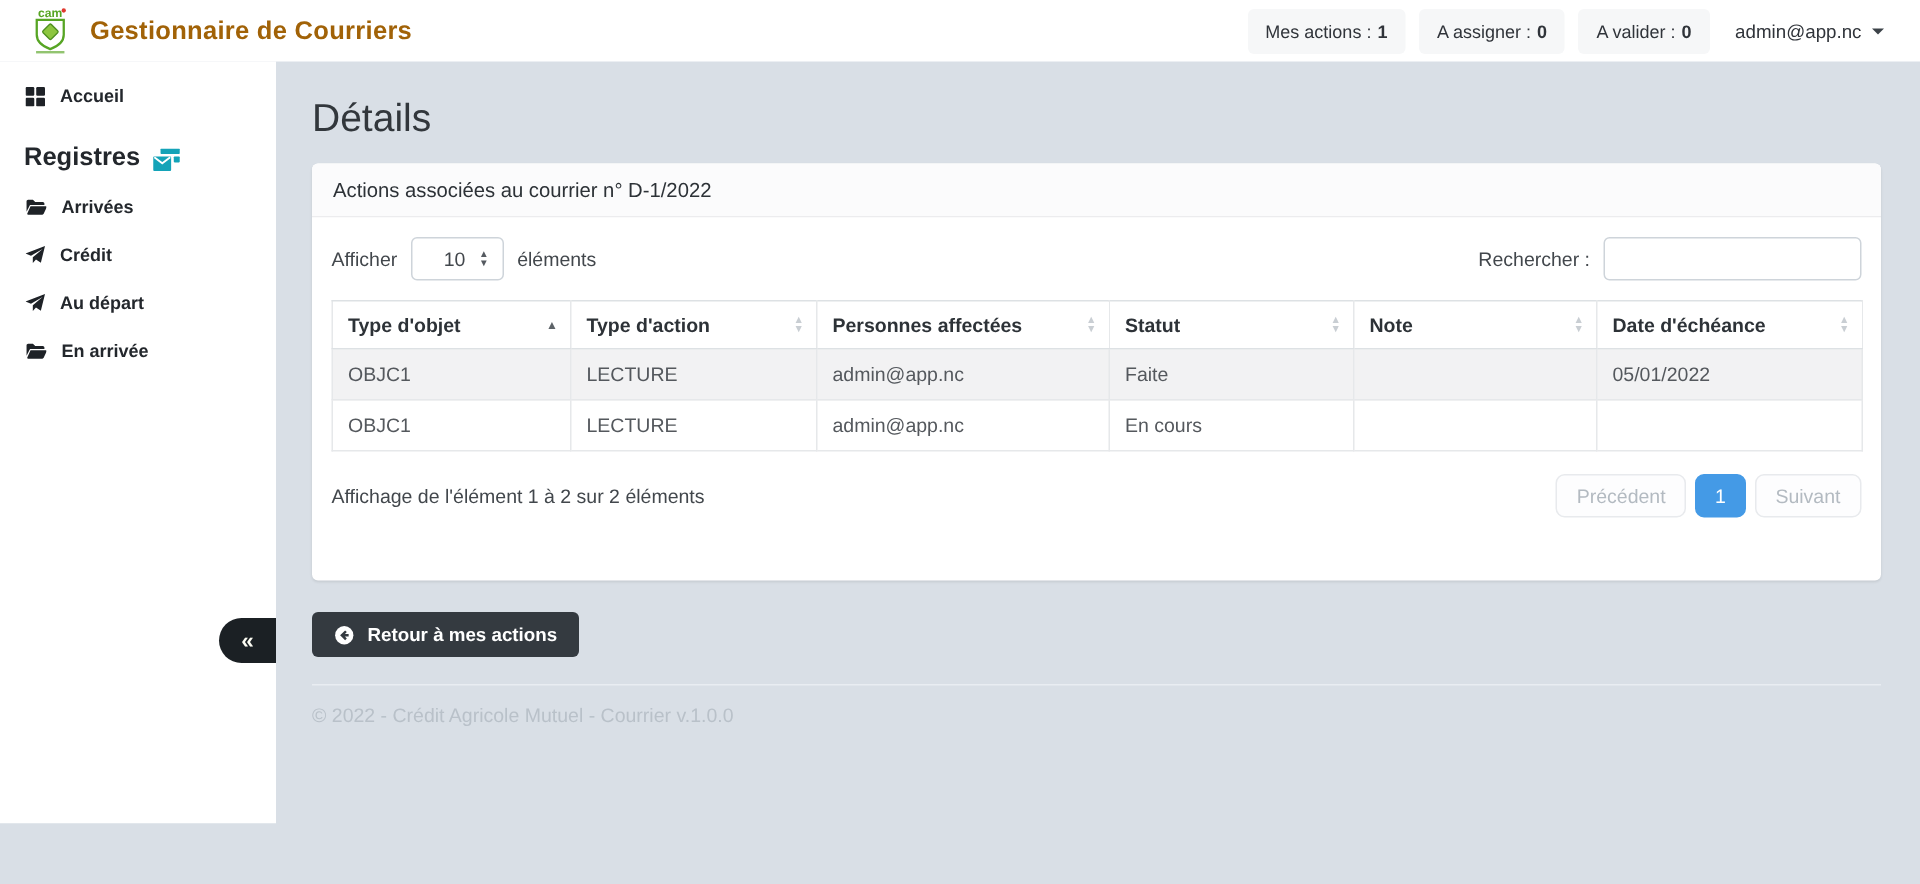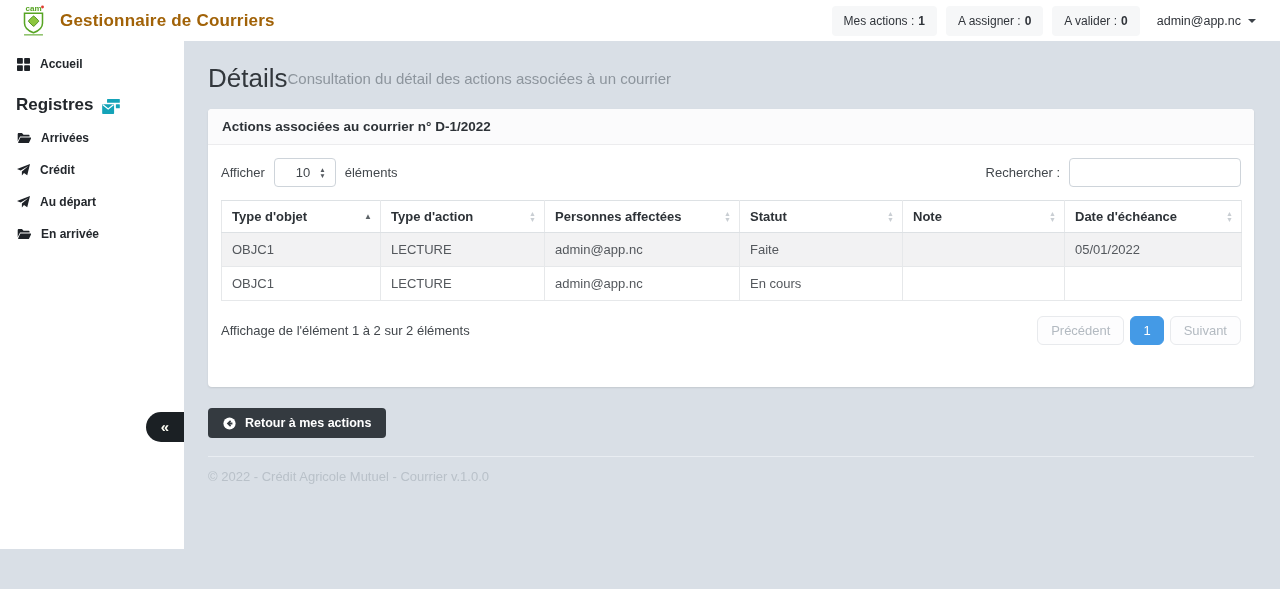--- a/index.html
+++ b/index.html
@@ -47,29 +47,29 @@
   .collapse-btn {
     position:absolute; left:146px; top:371px; width:38px; height:30px;
     background:#1b2024; border:none; border-radius:16px 0 0 16px;
     color:#fff; cursor:pointer; display:flex; align-items:center; justify-content:center;
   }
   .chevrons-left::before { content:"«"; font-size:15px; font-weight:bold; color:#fdfdf4; line-height:1; }
 
   .content { flex:1; padding:12px 26px 0 24px; overflow:hidden; }
 
   
-  .page-head { margin:10px 0 15px; display:flex; align-items:center; }
+  .page-head { margin:10px 0 15px; display:flex; align-items:flex-start; gap:10px; }
   .page-title { font-size:26px; color:#32373c; }
   .page-subtitle { font-size:15px; color:#8d959d; }
 
   
   .card { background:#fff; border-radius:4px; box-shadow:0 1px 2px rgba(0,0,0,.10); }
   .card-header {
     background:#fbfbfc; border-bottom:1px solid #ececee;
-    padding:10px 14px; font-size:13.5px; font-weight:bold; color:#2d3237;
+    padding:10px 14px; font-size:13.5px; font-weight:normal; color:#2d3237;
     border-radius:4px 4px 0 0;
   }
   .card-body { padding:13px 13px 42px; }
 
   .controls { display:flex; justify-content:space-between; align-items:center; margin-bottom:13px; font-size:13px; color:#42474c; }
   .length-ctl { display:flex; align-items:center; gap:9px; }
   .select-box {
     display:flex; align-items:center; gap:9px;
     border:1px solid #ced4da; border-radius:4px;
     padding:6px 9px 6px 21px; cursor:pointer; color:#42474c; background:#fff;
@@ -215,21 +215,20 @@
       </div>
     </nav>
 
     <button class="collapse-btn">
       <span class="chevrons-left"></span>
     </button>
 
     <main class="content">
       <div class="page-head">
         <span class="page-title">Détails</span>
-        <span class="page-subtitle">Consultation du détail des actions associées à un courrier</span>
       </div>
 
       <section class="card">
         <div class="card-header">Actions associées au courrier n° D-1/2022</div>
         <div class="card-body">
 
           <div class="controls">
             <div class="length-ctl">
               <span>Afficher</span>
               <div class="select-box">

